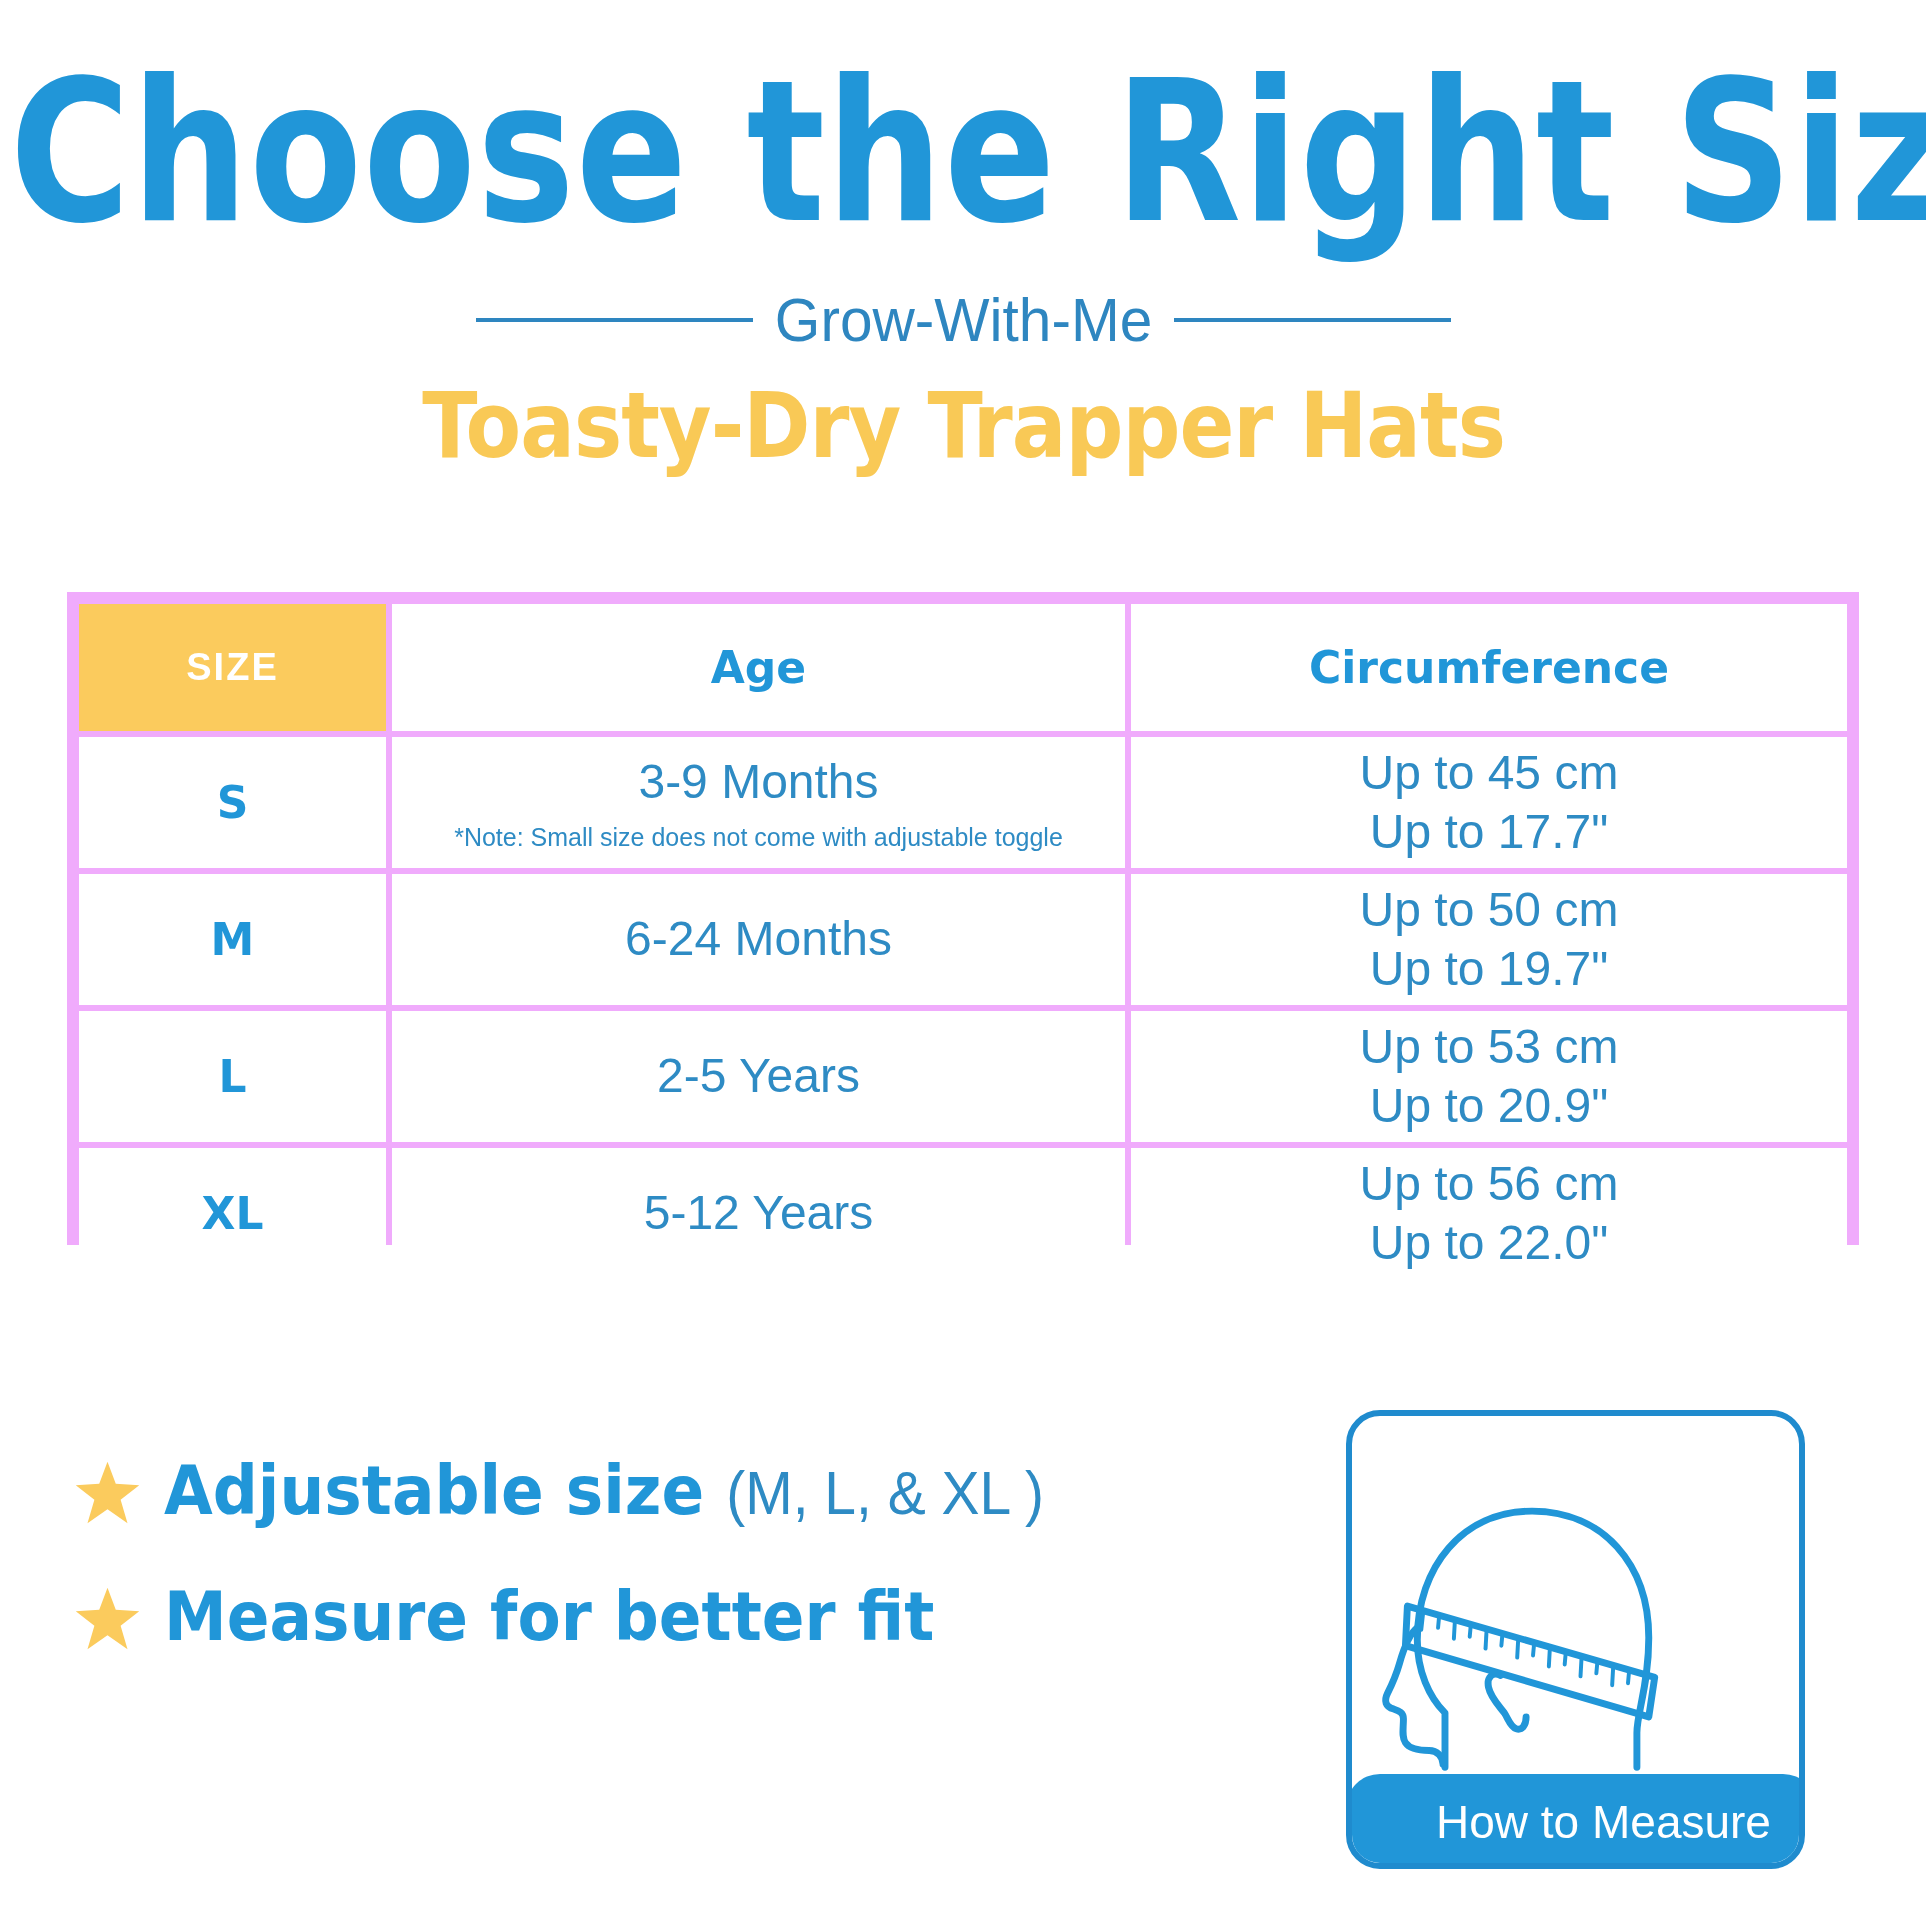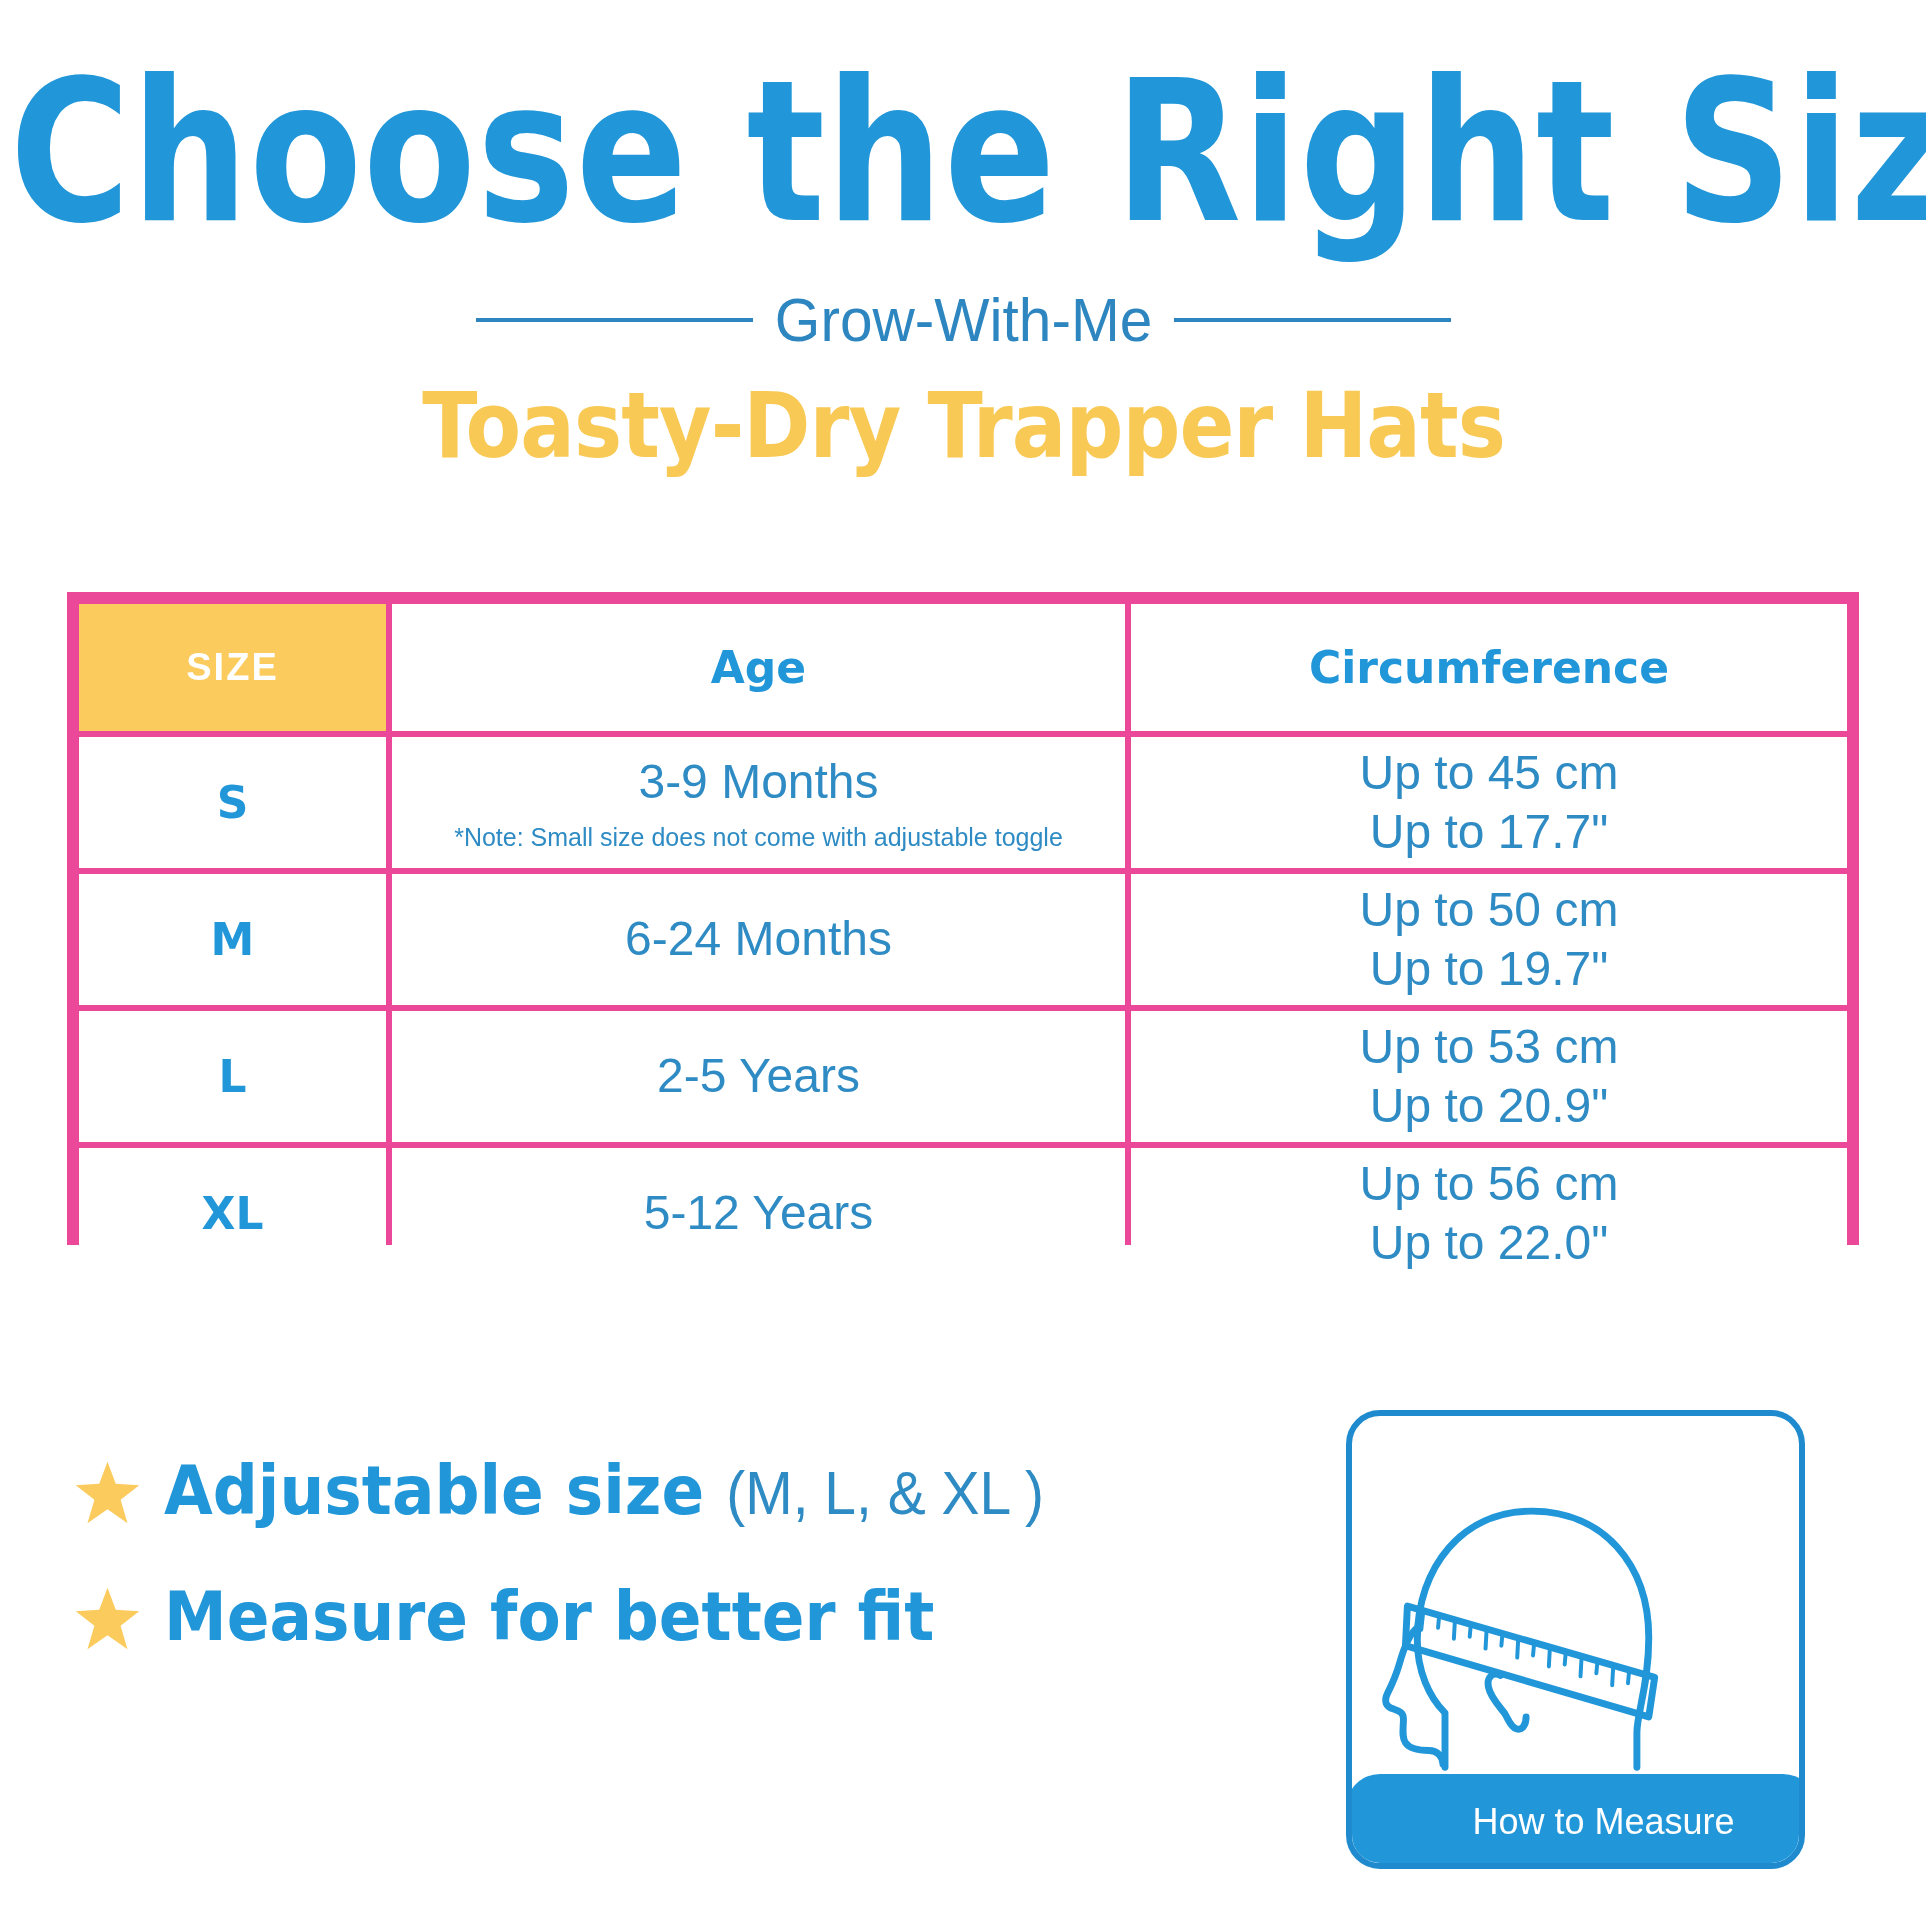--- a/index.html
+++ b/index.html
@@ -49,21 +49,21 @@
     letter-spacing: -1px;
     transform: scaleY(1.12);
     white-space: nowrap;
   }
 
   
   .table-wrap {
     position: absolute;
     left: 67px; top: 592px;
     width: 1792px; height: 653px;
-    background: #ec4899;
+    background: #f0abfc;
     padding: 6px;
   }
   .tbl { width: 100%; height: 100%; border-collapse: separate; border-spacing: 6px; }
   .tbl td, .tbl th { background: #ffffff; vertical-align: middle; text-align: center; }
   .col-size { width: 307px; }
   .col-age  { width: 733px; }
 
   thead th.size-head {
     background: #FBCB5D;
     color: #ffffff;
@@ -139,21 +139,21 @@
   .measure-illus { position: absolute; left: 0; top: 0; width: 459px; height: 396px; }
   .measure-banner {
     position: absolute;
     left: -6px; bottom: -6px;
     width: 471px; height: 95px;
     background: #2196D8;
     border-radius: 34px;
     display: flex; align-items: center; justify-content: center;
     color: #ffffff;
     font-family: "Liberation Sans", sans-serif;
-    font-size: 36px;
+    font-size: 46px;
     padding-left: 44px;
   }
 </style>
 </head>
 <body>
 
 <div class="page">
 
   <div class="header">
     <div class="main-title">Choose the Right Size</div>

